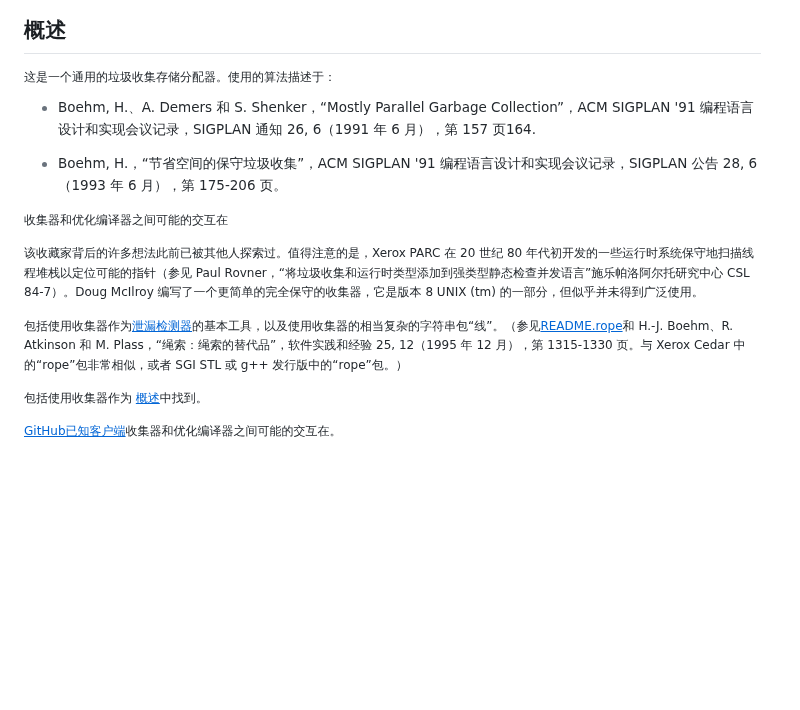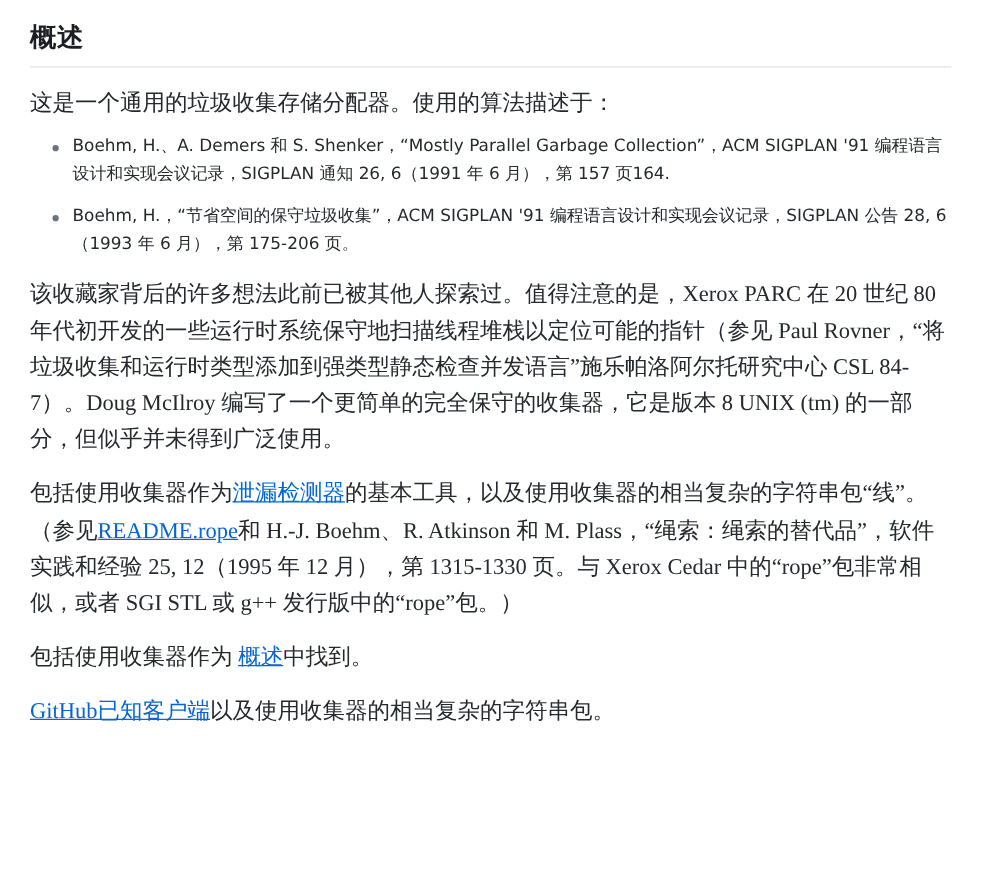--- a/index.html
+++ b/index.html
@@ -22,25 +22,24 @@
   h1.title {
     font-size: 21px;
     font-weight: bold;
     margin: 6px 0 0 0;
     padding-bottom: 9px;
     border-bottom: 1px solid #e1e4e8;
     color: #1b1f23;
     letter-spacing: 0.5px;
   }
   p.para {
-    font-size: 18px;
+    font-size: 12px;
     line-height: 1.62;
     margin: 14px 0 0 0;
     color: #24292e;
-    font-family: Liberation Serif, serif;
   }
   ul.list {
     margin: 10px 0 0 0;
     padding-left: 22px;
     list-style: none;
   }
   ul.list > li {
     font-size: 13.5px;
     line-height: 1.62;
     margin: 0 0 12px 0;
@@ -75,24 +74,25 @@
 
   <h1 class="title">概述</h1>
 
   <p class="para">这是一个通用的垃圾收集存储分配器。使用的算法描述于：</p>
 
   <ul class="list">
     <li>Boehm, H.、A. Demers 和 S. Shenker，“Mostly Parallel Garbage Collection”，ACM SIGPLAN '91 编程语言设计和实现会议记录，SIGPLAN 通知 26, 6（1991 年 6 月），第 157 页164.</li>
     <li>Boehm, H.，“节省空间的保守垃圾收集”，ACM SIGPLAN '91 编程语言设计和实现会议记录，SIGPLAN 公告 28, 6（1993 年 6 月），第 175-206 页。</li>
   </ul>
 
+  <p class="para">收集器和优化编译器之间可能的交互在</p>
 
 
 
   <p class="para">该收藏家背后的许多想法此前已被其他人探索过。值得注意的是，Xerox PARC 在 20 世纪 80 年代初开发的一些运行时系统保守地扫描线程堆栈以定位可能的指针（参见 Paul Rovner，“将垃圾收集和运行时类型添加到强类型静态检查并发语言”施乐帕洛阿尔托研究中心 CSL 84-7）。Doug McIlroy 编写了一个更简单的完全保守的收集器，它是版本 8 UNIX (tm) 的一部分，但似乎并未得到广泛使用。</p>
 
   <p class="para"><span>包括使用收集器作为</span><a class="link" href="#">泄漏检测器</a><span>的基本工具，以及使用收集器的相当复杂的字符串包“线”。（参见</span><a class="link" href="#">README.rope</a><span>和 H.-J. Boehm、R. Atkinson 和 M. Plass，“绳索：绳索的替代品”，软件实践和经验 25, 12（1995 年 12 月），第 1315-1330 页。与 Xerox Cedar 中的“rope”包非常相似，或者 SGI STL 或 g++ 发行版中的“rope”包。）</span></p>
 
   <p class="para"><span>包括使用收集器作为</span> <a class="link" href="#">概述</a><span>中找到。</span></p>
 
-  <p class="para"><a class="link" href="#">GitHub已知客户端</a><span>以及使用收集器的相当复杂的字符串包。</span></p>
+  <p class="para"><a class="link" href="#">GitHub已知客户端</a><span>收集器和优化编译器之间可能的交互在。</span></p>
 
 </div>
 
 </body></html>

